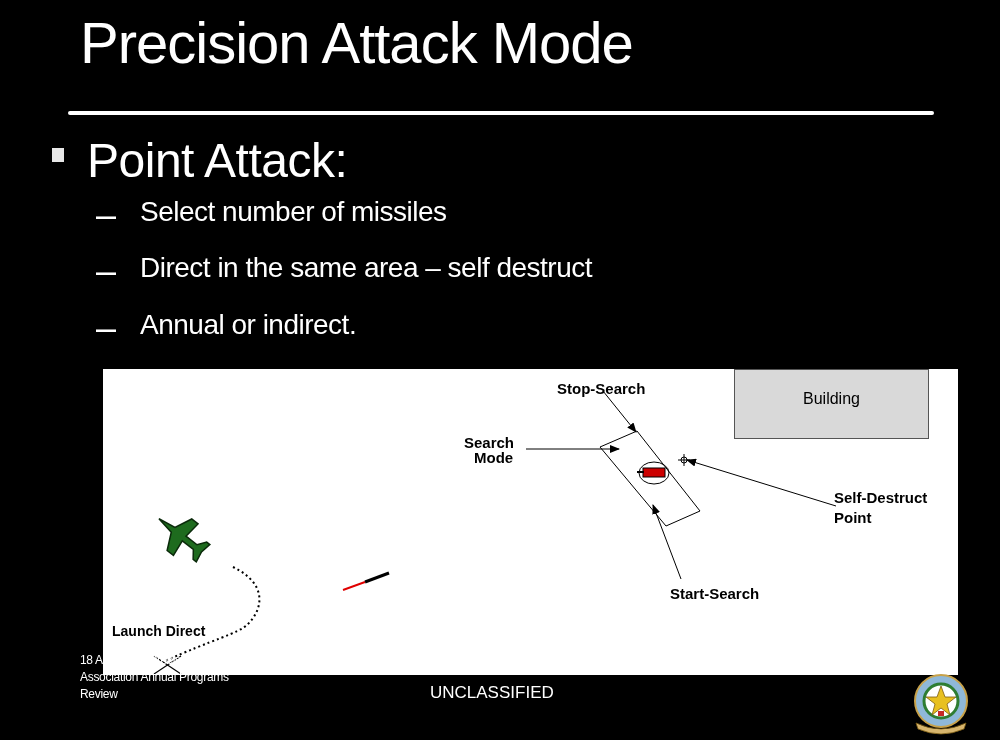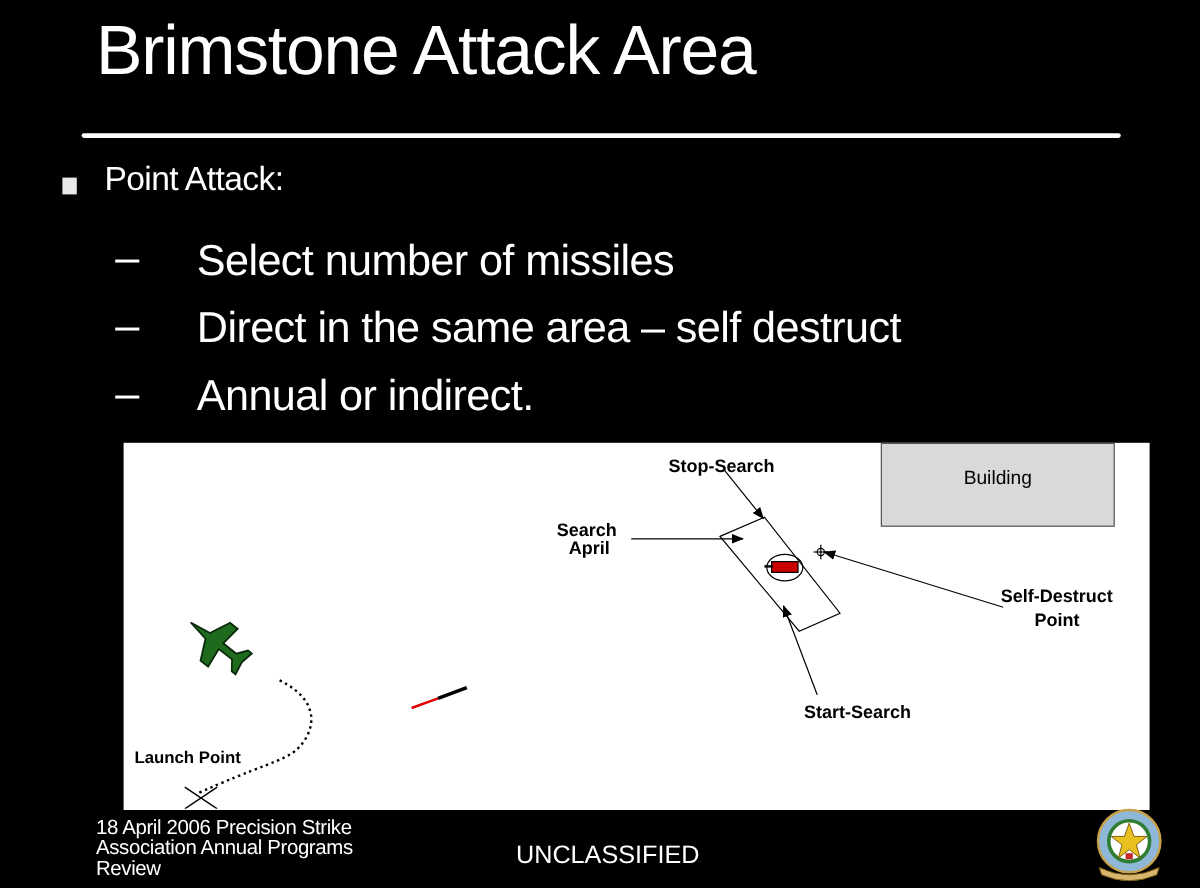--- a/index.html
+++ b/index.html
@@ -1,35 +1,35 @@
 <!DOCTYPE html>
 <html><head>
 <meta charset="utf-8">
 <style>
   html, body { margin:0; padding:0; background:#000; }
   body { width:1000px; height:740px; position:relative; overflow:hidden; font-family:"Liberation Sans", sans-serif; color:#fff; }
   .title { position:absolute; left:80px; top:14px; font-size:58px; letter-spacing:-1px; line-height:1; }
   .rule { position:absolute; left:68px; top:111px; width:866px; height:4px; background:#fff; border-radius:2px; }
   .bullet { position:absolute; left:52px; top:148px; width:12px; height:14px; background:#e8e8e8; }
-  .l1 { position:absolute; left:87px; top:133px; font-size:28px; letter-spacing:-0.5px; }
+  .l1 { position:absolute; left:87px; top:133px; font-size:48px; letter-spacing:-0.5px; }
   .dash { position:absolute; left:96px; font-size:36px; }
-  .l2 { position:absolute; left:164px; font-size:36px; letter-spacing:-0.5px; }
+  .l2 { position:absolute; left:140px; font-size:28px; letter-spacing:-0.5px; }
   .diagram { position:absolute; left:103px; top:369px; width:855px; height:306px; background:#fff; overflow:hidden; }
   .diagram svg { position:absolute; left:0; top:0; }
   .lbl { position:absolute; color:#000; font-size:15px; line-height:16px;font-weight:bold; }
   .building { position:absolute; left:631px; top:0px; width:193px; height:68px; background:#d9d9d9; border:1px solid #555; }
   .building span { position:absolute; left:0; right:0; top:20px; text-align:center; color:#000; font-size:16px; }
-  .footer-left { position:absolute; left:80px; top:681px; font-size:17px; line-height:17px; letter-spacing:-0.3px; }
-  .footer-center { position:absolute; left:430px; top:683px; font-size:21px;margin-top:18px; }
+  .footer-left { position:absolute; left:80px; top:652px; font-size:12px; line-height:17px; letter-spacing:-0.3px; }
+  .footer-center { position:absolute; left:430px; top:683px; font-size:17px; }
   .logo { position:absolute; left:910px; top:673px; width:62px; height:64px; }
 </style>
 </head>
 <body>
 
-<div class="title">Brimstone Attack Area</div>
+<div class="title">Precision Attack Mode</div>
 <div class="rule"></div>
 
 <div class="bullet"></div>
 <div class="l1">Point Attack:</div>
 
 <div class="dash" style="top:194px">–</div>
 <div class="l2" style="top:196px">Select number of missiles</div>
 <div class="dash" style="top:250px">–</div>
 <div class="l2" style="top:252px">Direct in the same area – self destruct</div>
 <div class="dash" style="top:307px">–</div>
@@ -75,25 +75,25 @@
       <line x1="51" y1="287" x2="78" y2="305" stroke="#000" stroke-width="1.2"></line>
       <line x1="51" y1="305" x2="78" y2="287" stroke="#000" stroke-width="1.2"></line>
     </g>
   </svg>
 
   <div class="building">
     <span>Building</span>
   </div>
   <div class="lbl" style="left:454px;top:12px">Stop-Search</div>
   <div class="lbl" style="left:361px;top:66px">Search</div>
-  <div class="lbl" style="left:371px;top:81px">April</div>
+  <div class="lbl" style="left:371px;top:81px">Mode</div>
   <div class="lbl" style="left:731px;top:121px">Self-Destruct</div>
-  <div class="lbl" style="left:759px;top:141px">Point</div>
+  <div class="lbl" style="left:731px;top:141px">Point</div>
   <div class="lbl" style="left:567px;top:217px">Start-Search</div>
-  <div class="lbl" style="left:9px;top:254px;font-size:14px">Launch Point</div>
+  <div class="lbl" style="left:9px;top:254px;font-size:14px">Launch Direct</div>
 </div>
 
 <div class="footer-left">
   <div>18 April 2006 Precision Strike</div>
   <div>Association  Annual Programs</div>
   <div>Review</div>
 </div>
 <div class="footer-center">UNCLASSIFIED</div>
 
 <svg class="logo" viewBox="0 0 62 64">

